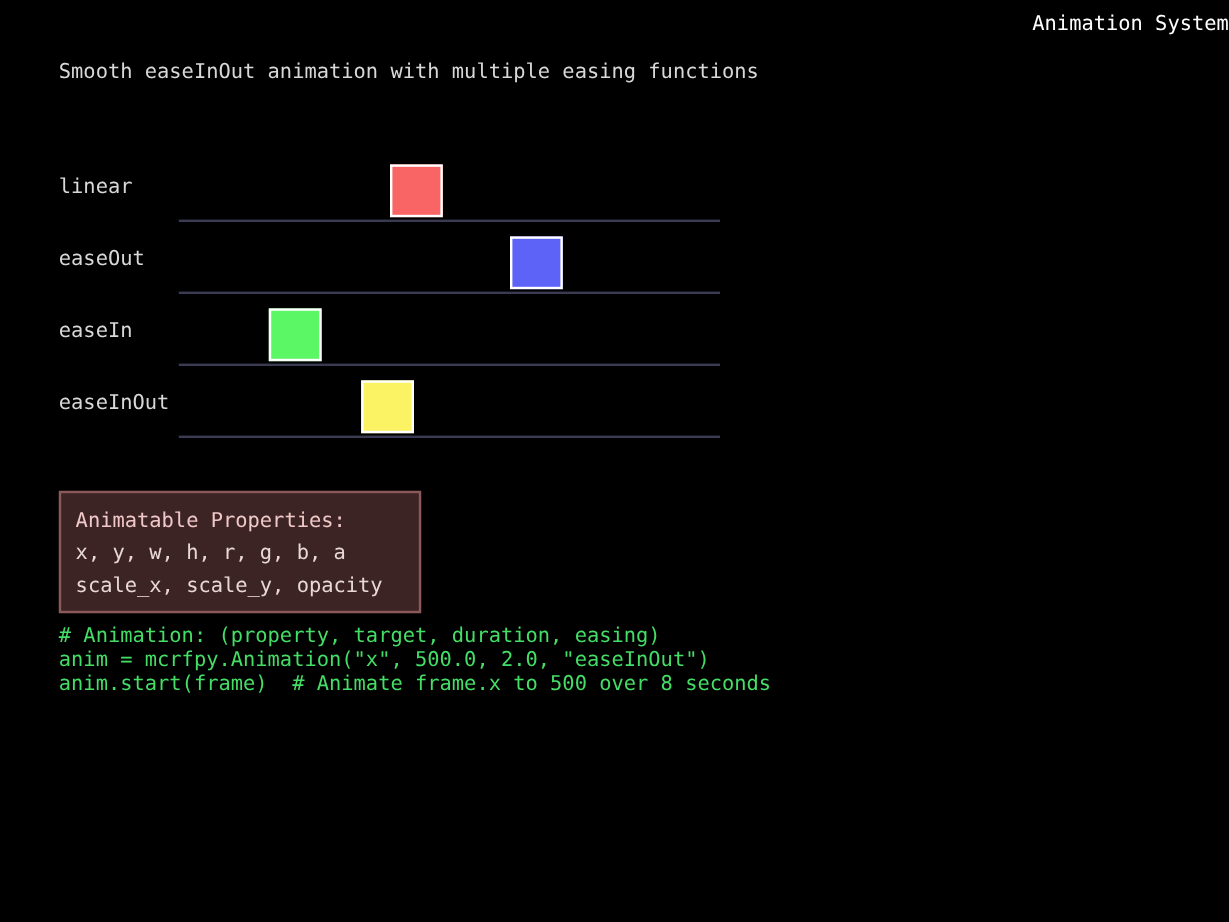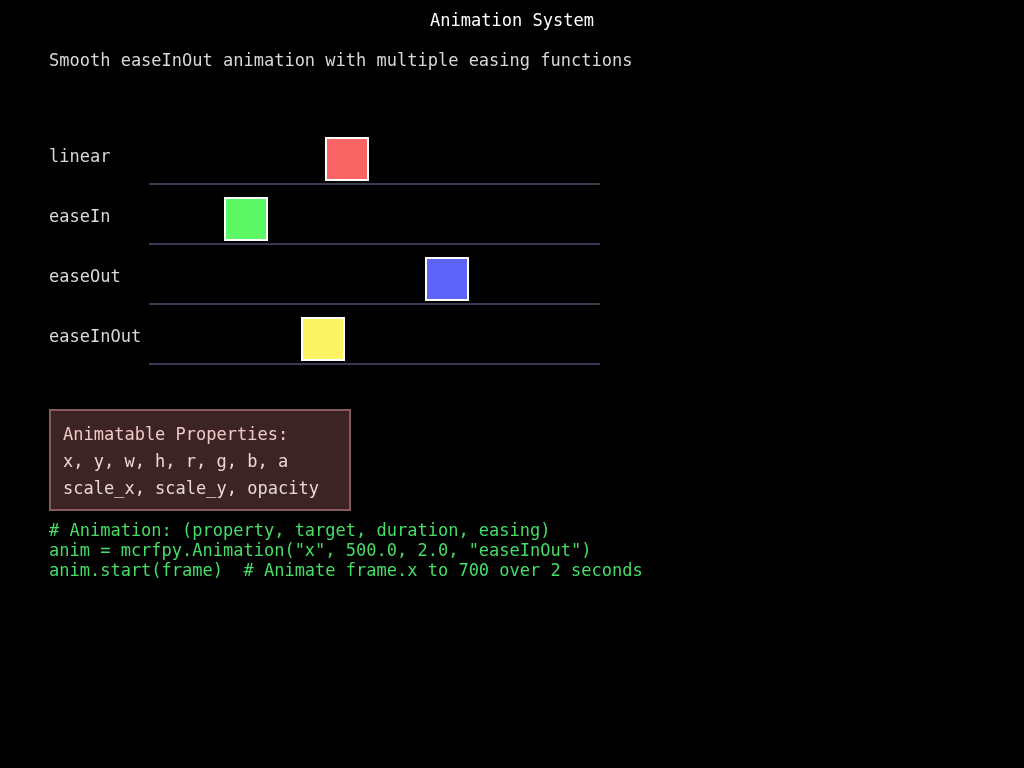--- a/index.html
+++ b/index.html
@@ -22,21 +22,21 @@
     inset: 0;
     background: #000000;
   }
 
   
   .title {
     position: absolute;
     top: 9px;
     left: 0;
     width: 1024px;
-    text-align: center;
+    text-align: right;
     font-size: 17px;
     line-height: 22px;
     color: #ffffff;
     letter-spacing: 0px;
     white-space: pre;
   }
   .subtitle {
     position: absolute;
     top: 49px;
     left: 49px;
@@ -137,41 +137,41 @@
 
   <div class="subtitle">Smooth easeInOut animation with multiple easing functions</div>
 
   <div class="tracks" id="tracks-container">
       <div class="track">
         <div class="track-label">linear</div>
         <div class="track-line"></div>
         <div class="track-box" style="left: 325px; background: rgb(249, 100, 100); border-color: rgb(255, 255, 255);"></div>
       </div>
       <div class="track">
+        <div class="track-label">easeOut</div>
+        <div class="track-line"></div>
+        <div class="track-box" style="left: 425px; background: rgb(93, 99, 247); border-color: rgb(255, 255, 255);"></div>
+      </div>
+      <div class="track">
         <div class="track-label">easeIn</div>
         <div class="track-line"></div>
         <div class="track-box" style="left: 224px; background: rgb(92, 247, 101); border-color: rgb(255, 255, 255);"></div>
-      </div>
-      <div class="track">
-        <div class="track-label">easeOut</div>
-        <div class="track-line"></div>
-        <div class="track-box" style="left: 425px; background: rgb(93, 99, 247); border-color: rgb(255, 255, 255);"></div>
       </div>
       <div class="track">
         <div class="track-label">easeInOut</div>
         <div class="track-line"></div>
         <div class="track-box" style="left: 301px; background: rgb(251, 243, 99); border-color: rgb(255, 255, 255);"></div>
       </div>
     </div>
 
   <div class="props-panel">
     <div class="props-title">Animatable Properties:</div>
     <div class="props-line props-line-1">x, y, w, h, r, g, b, a</div>
     <div class="props-line props-line-2">scale_x, scale_y, opacity</div>
   </div>
 
   <div class="code-block">
     <div class="code-line"># Animation: (property, target, duration, easing)</div>
     <div class="code-line">anim = mcrfpy.Animation("x", 500.0, 2.0, "easeInOut")</div>
-    <div class="code-line">anim.start(frame)  # Animate frame.x to 700 over 2 seconds</div>
+    <div class="code-line">anim.start(frame)  # Animate frame.x to 500 over 8 seconds</div>
   </div>
 
 </div>
 
 </body></html>

